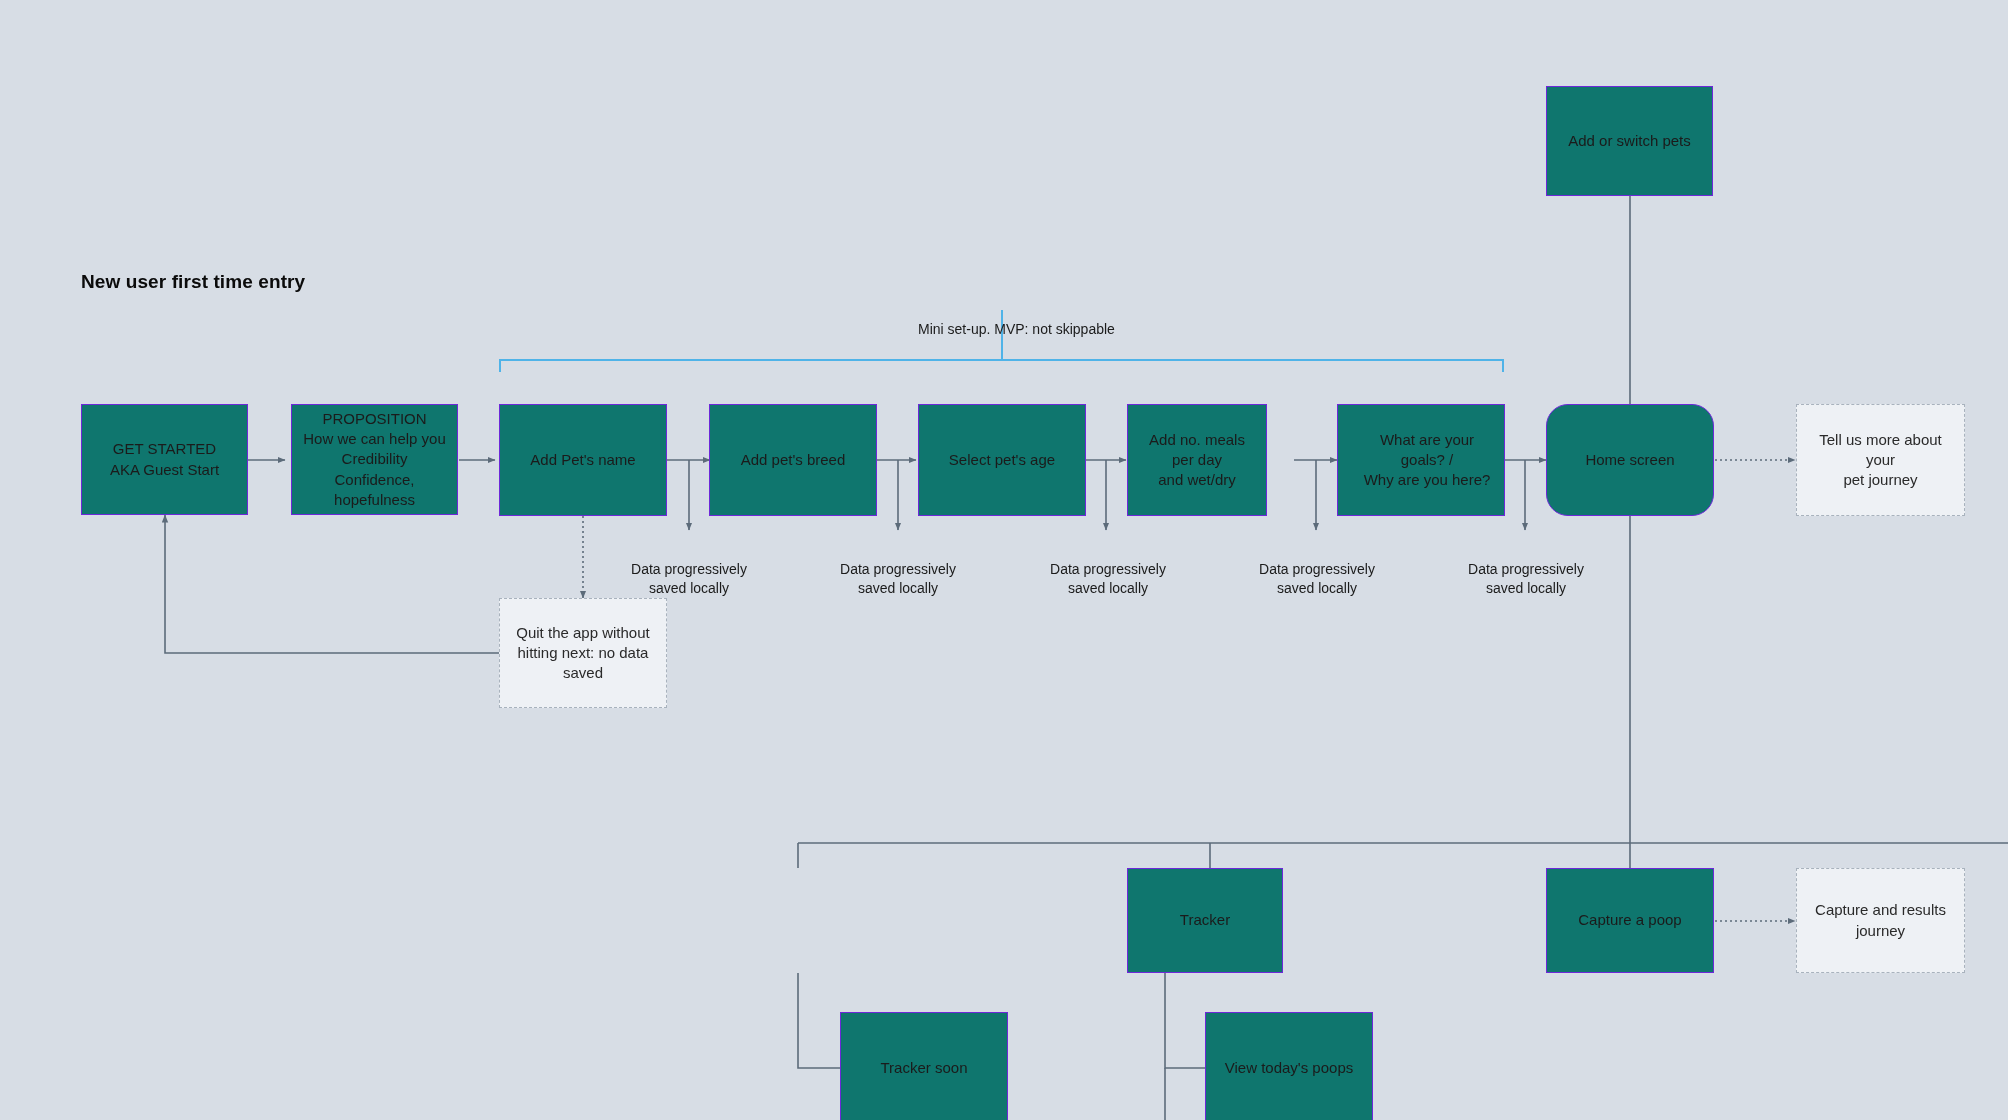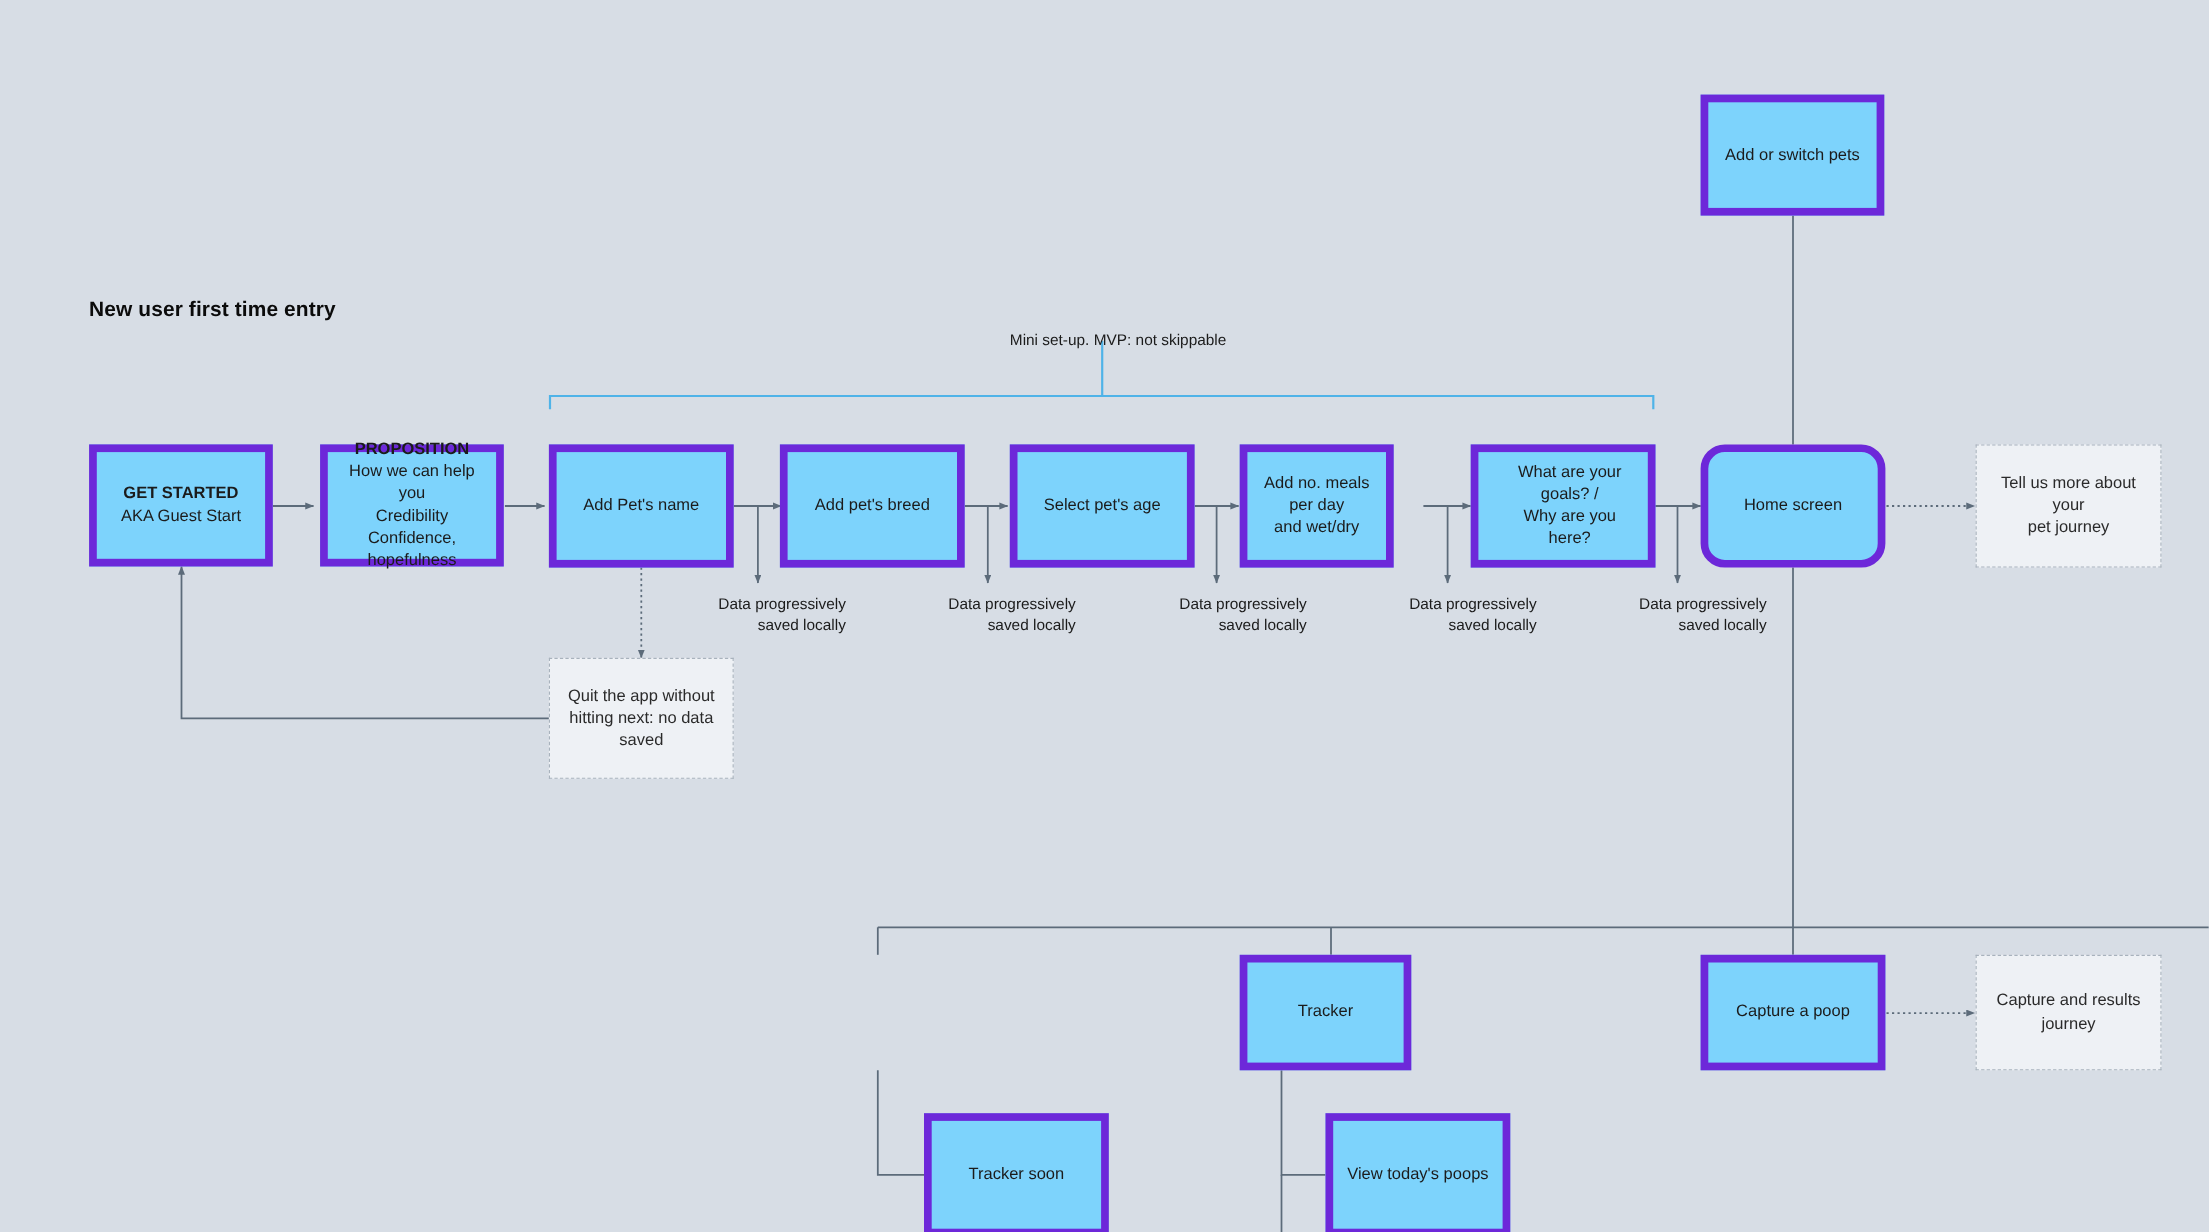--- a/index.html
+++ b/index.html
@@ -28,57 +28,58 @@
     pointer-events: none;
   }
 
   .node {
     position: absolute;
     box-sizing: border-box;
     display: flex;
     align-items: center;
     justify-content: center;
     text-align: center;
-    background: #7dd3fc;
-    border: 7px solid #6d28d9;
+    background: #0f766e;
+    border: 1px solid #6d28d9;
     color: #1b1b1b;
     font-size: 15px;
     line-height: 1.35;
     padding: 6px 10px;
   }
   .node.dashed {
     background: #eef1f5;
     border: 1px dashed #a8b2bd;
     color: #2a2a2a;
   }
   .node .lines {
     width: 100%;
   }
   .node .l {
     display: block;
   }
   .node .strong {
-    font-weight: bold;
+    font-weight: normal;
   }
 
   .page-title {
     position: absolute;
     font-size: 19px;
     font-weight: bold;
     color: #0b0b0b;
     letter-spacing: 0.1px;
     white-space: nowrap;
   }
 
   .ann {
     position: absolute;
     font-size: 14px;
     color: #1b1b1b;
-    text-align: right;
+    text-align: center;
     line-height: 1.35;
+    margin-top: 20px;
   }
   .ann .l { display: block; }
   .ann.nowrap { white-space: nowrap; }
 </style>
 </head>
 <body>
 
 <div id="canvas">
 
   <svg id="svg-layer" viewBox="0 0 2008 1120" xmlns="http://www.w3.org/2000/svg">

